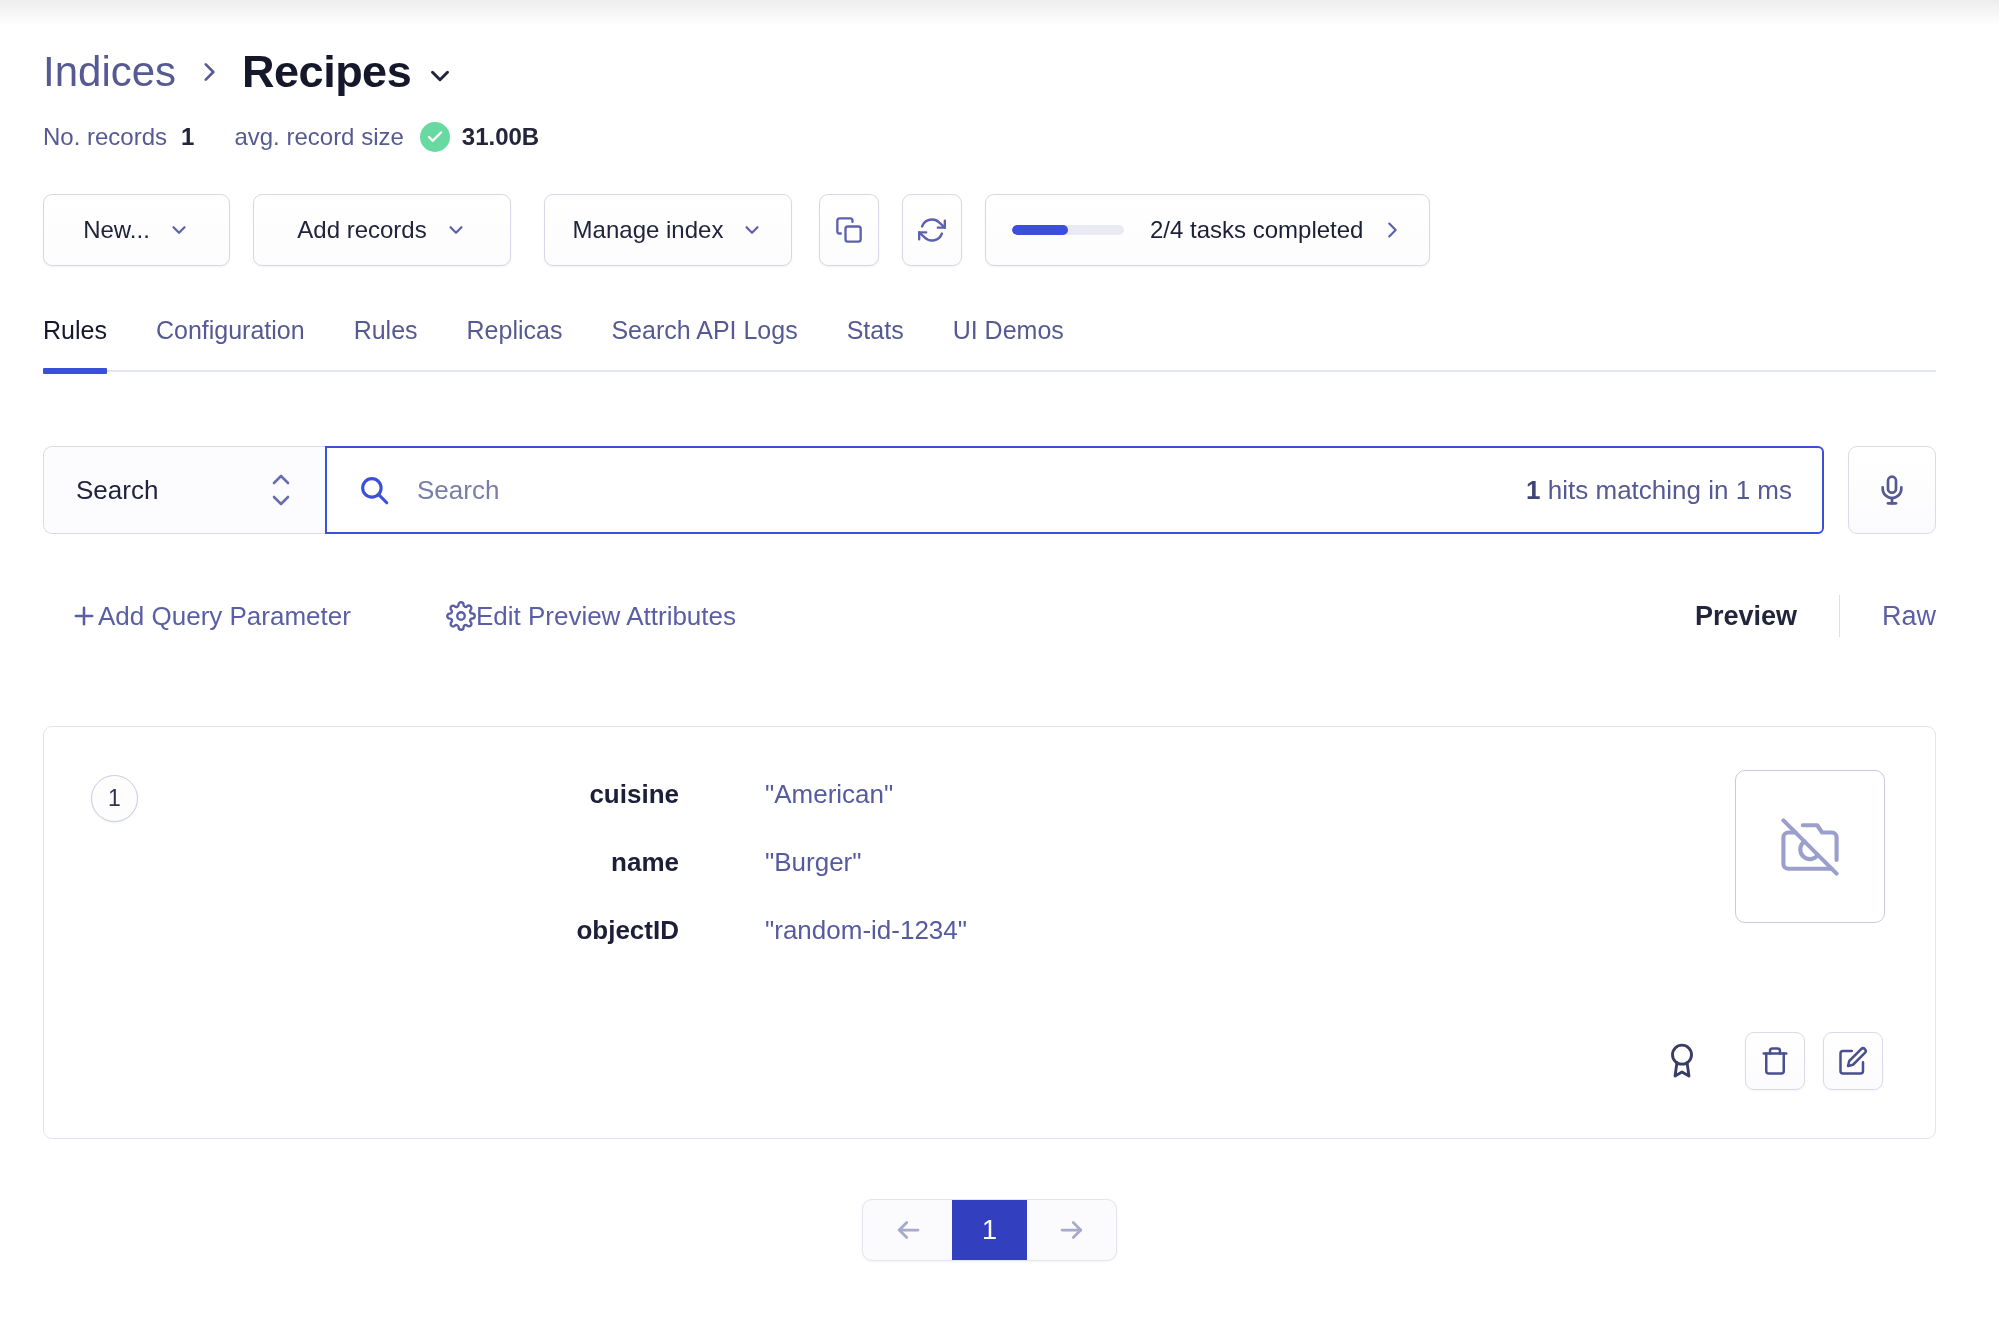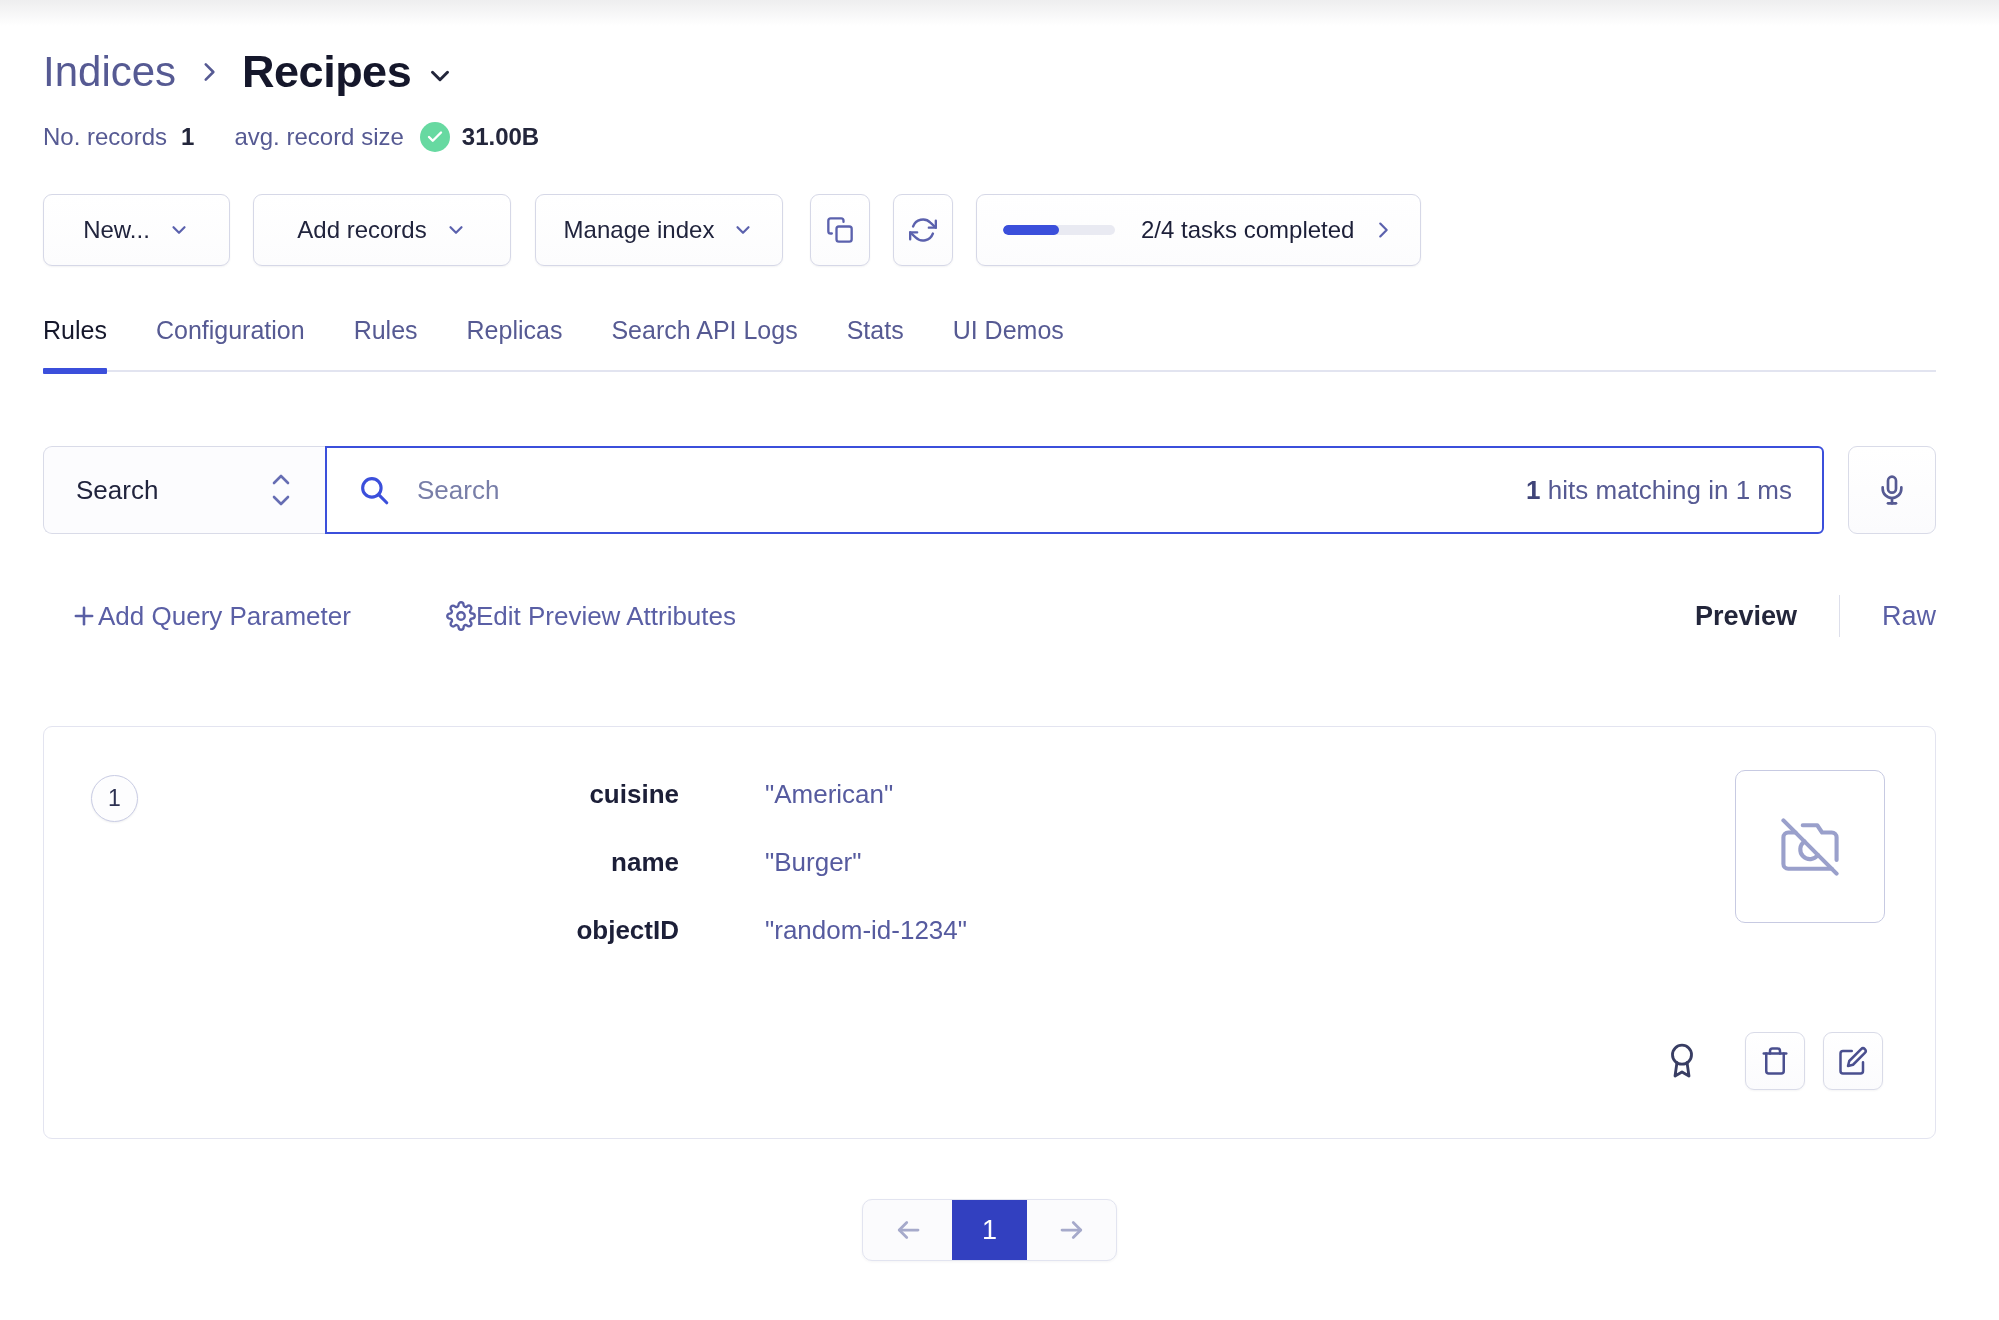--- a/index.html
+++ b/index.html
@@ -42,21 +42,21 @@
   .toolbar { margin-top: 42px; display: flex; align-items: center; }
   .btn {
     height: 72px; background: linear-gradient(#ffffff, #fcfcfd);
     border: 1px solid #d6d8e7; border-radius: 9px;
     display: inline-flex; align-items: center; justify-content: center;
     font-size: 24px; color: #21243d; cursor: pointer;
     box-shadow: 0 1px 2px rgba(35,38,59,0.06);
   }
   .btn .chev { color: #5b61ad; margin-left: 18px; display: flex; }
   .btn-new { width: 187px; margin-right: 23px; }
-  .btn-add { width: 258px; margin-right: 24px; }
+  .btn-add { width: 258px; margin-right: 33px; }
   .btn-manage { width: 248px; margin-right: 27px; }
   .icon-btn { width: 60px; margin-right: 23px; color: #474d8d; }
   .icon-btn .chev { margin: 0; }
   .btn-tasks { padding: 0 26px; }
   .progress-track {
     width: 112px; height: 10px; border-radius: 5px; background: #e9eaf2;
     overflow: hidden; margin-right: 26px;
   }
   .progress-fill { height: 100%; border-radius: 5px; background: #3b4fdb; }
   .btn-tasks .tasks-label { font-size: 24px; color: #1c1f38; }

